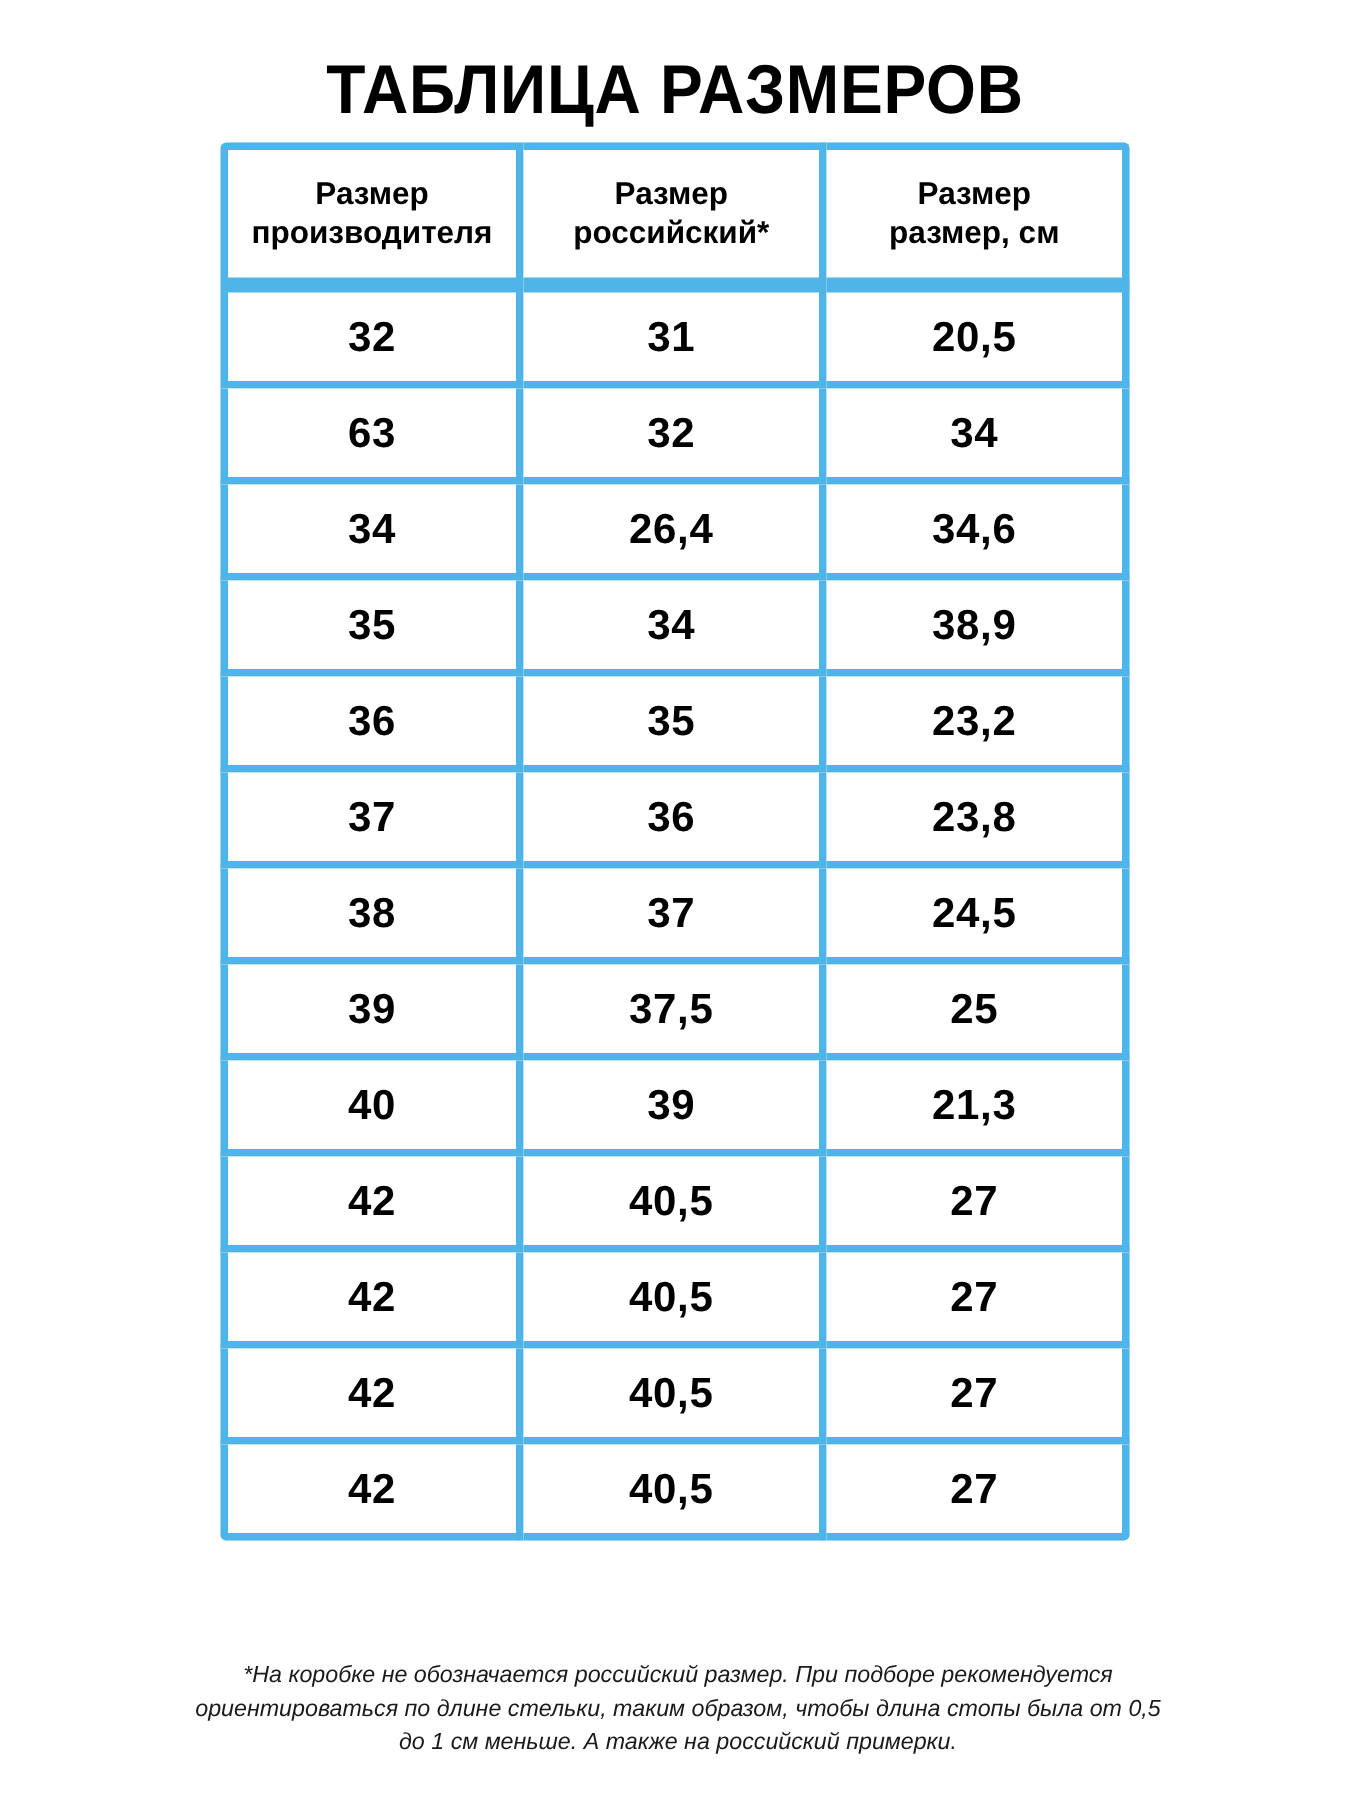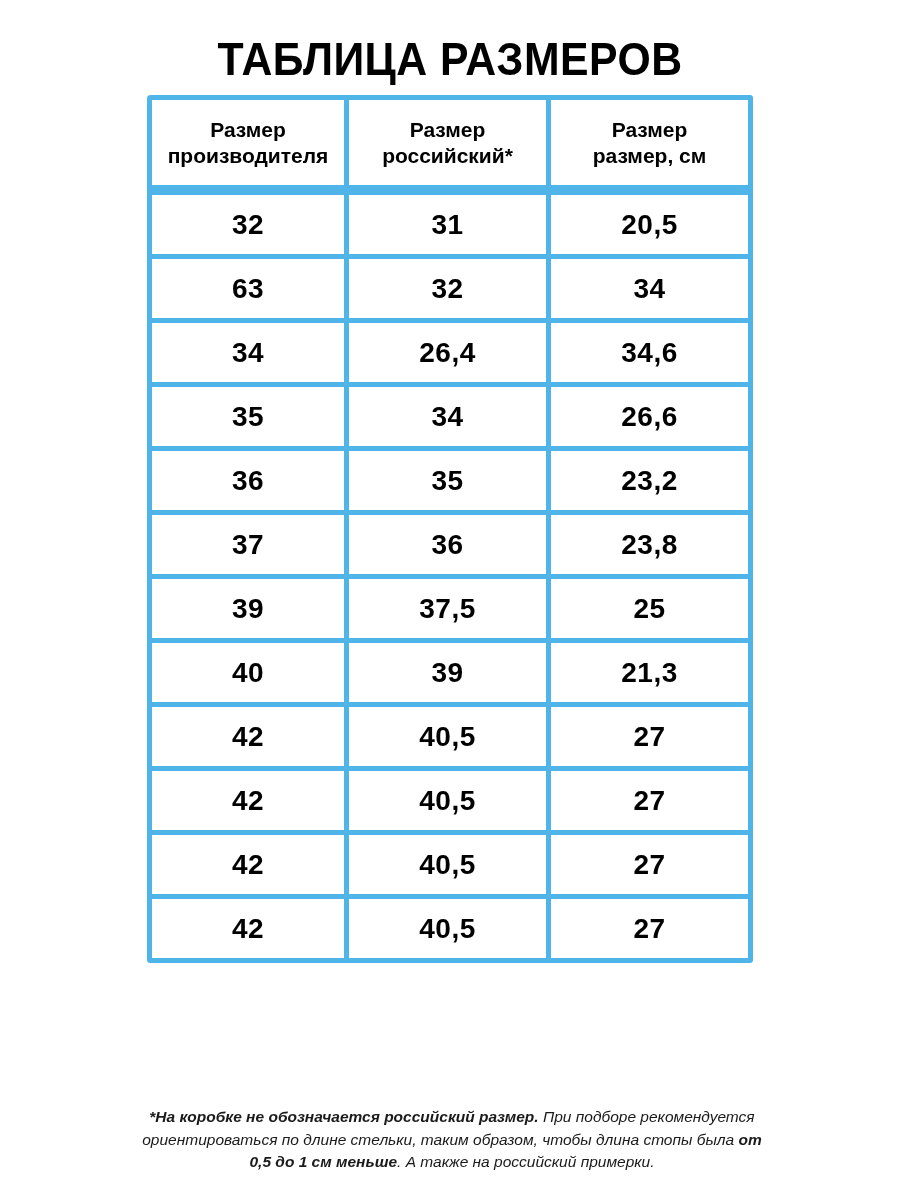--- a/index.html
+++ b/index.html
@@ -90,21 +90,21 @@
     left: 130px;
     top: 1106px;
     width: 644px;
     text-align: center;
     font-family: "Liberation Sans", sans-serif;
     font-style: italic;
     font-size: 15.5px;
     line-height: 22.5px;
     color: #1a1a1a;
   }
-  .footnote b { font-weight: bold; font-style: italic; }
+  .footnote b { font-weight: normal; font-style: italic; }
 </style>
 </head>
 <body>
 
 <div class="page-title">ТАБЛИЦА РАЗМЕРОВ</div>
 
 <div class="size-table-wrap">
   <table class="size-table">
     <thead>
       <tr>
@@ -134,31 +134,36 @@
           <td class="data-cell">34</td>
         </tr>
         <tr>
           <td class="data-cell">34</td>
           <td class="data-cell">26,4</td>
           <td class="data-cell">34,6</td>
         </tr>
         <tr>
           <td class="data-cell">35</td>
           <td class="data-cell">34</td>
-          <td class="data-cell">26,6</td>
+          <td class="data-cell">38,9</td>
         </tr>
         <tr>
           <td class="data-cell">36</td>
           <td class="data-cell">35</td>
           <td class="data-cell">23,2</td>
         </tr>
         <tr>
           <td class="data-cell">37</td>
           <td class="data-cell">36</td>
           <td class="data-cell">23,8</td>
+        </tr>
+        <tr>
+          <td class="data-cell">38</td>
+          <td class="data-cell">37</td>
+          <td class="data-cell">24,5</td>
         </tr>
         <tr>
           <td class="data-cell">39</td>
           <td class="data-cell">37,5</td>
           <td class="data-cell">25</td>
         </tr>
         <tr>
           <td class="data-cell">40</td>
           <td class="data-cell">39</td>
           <td class="data-cell">21,3</td>

